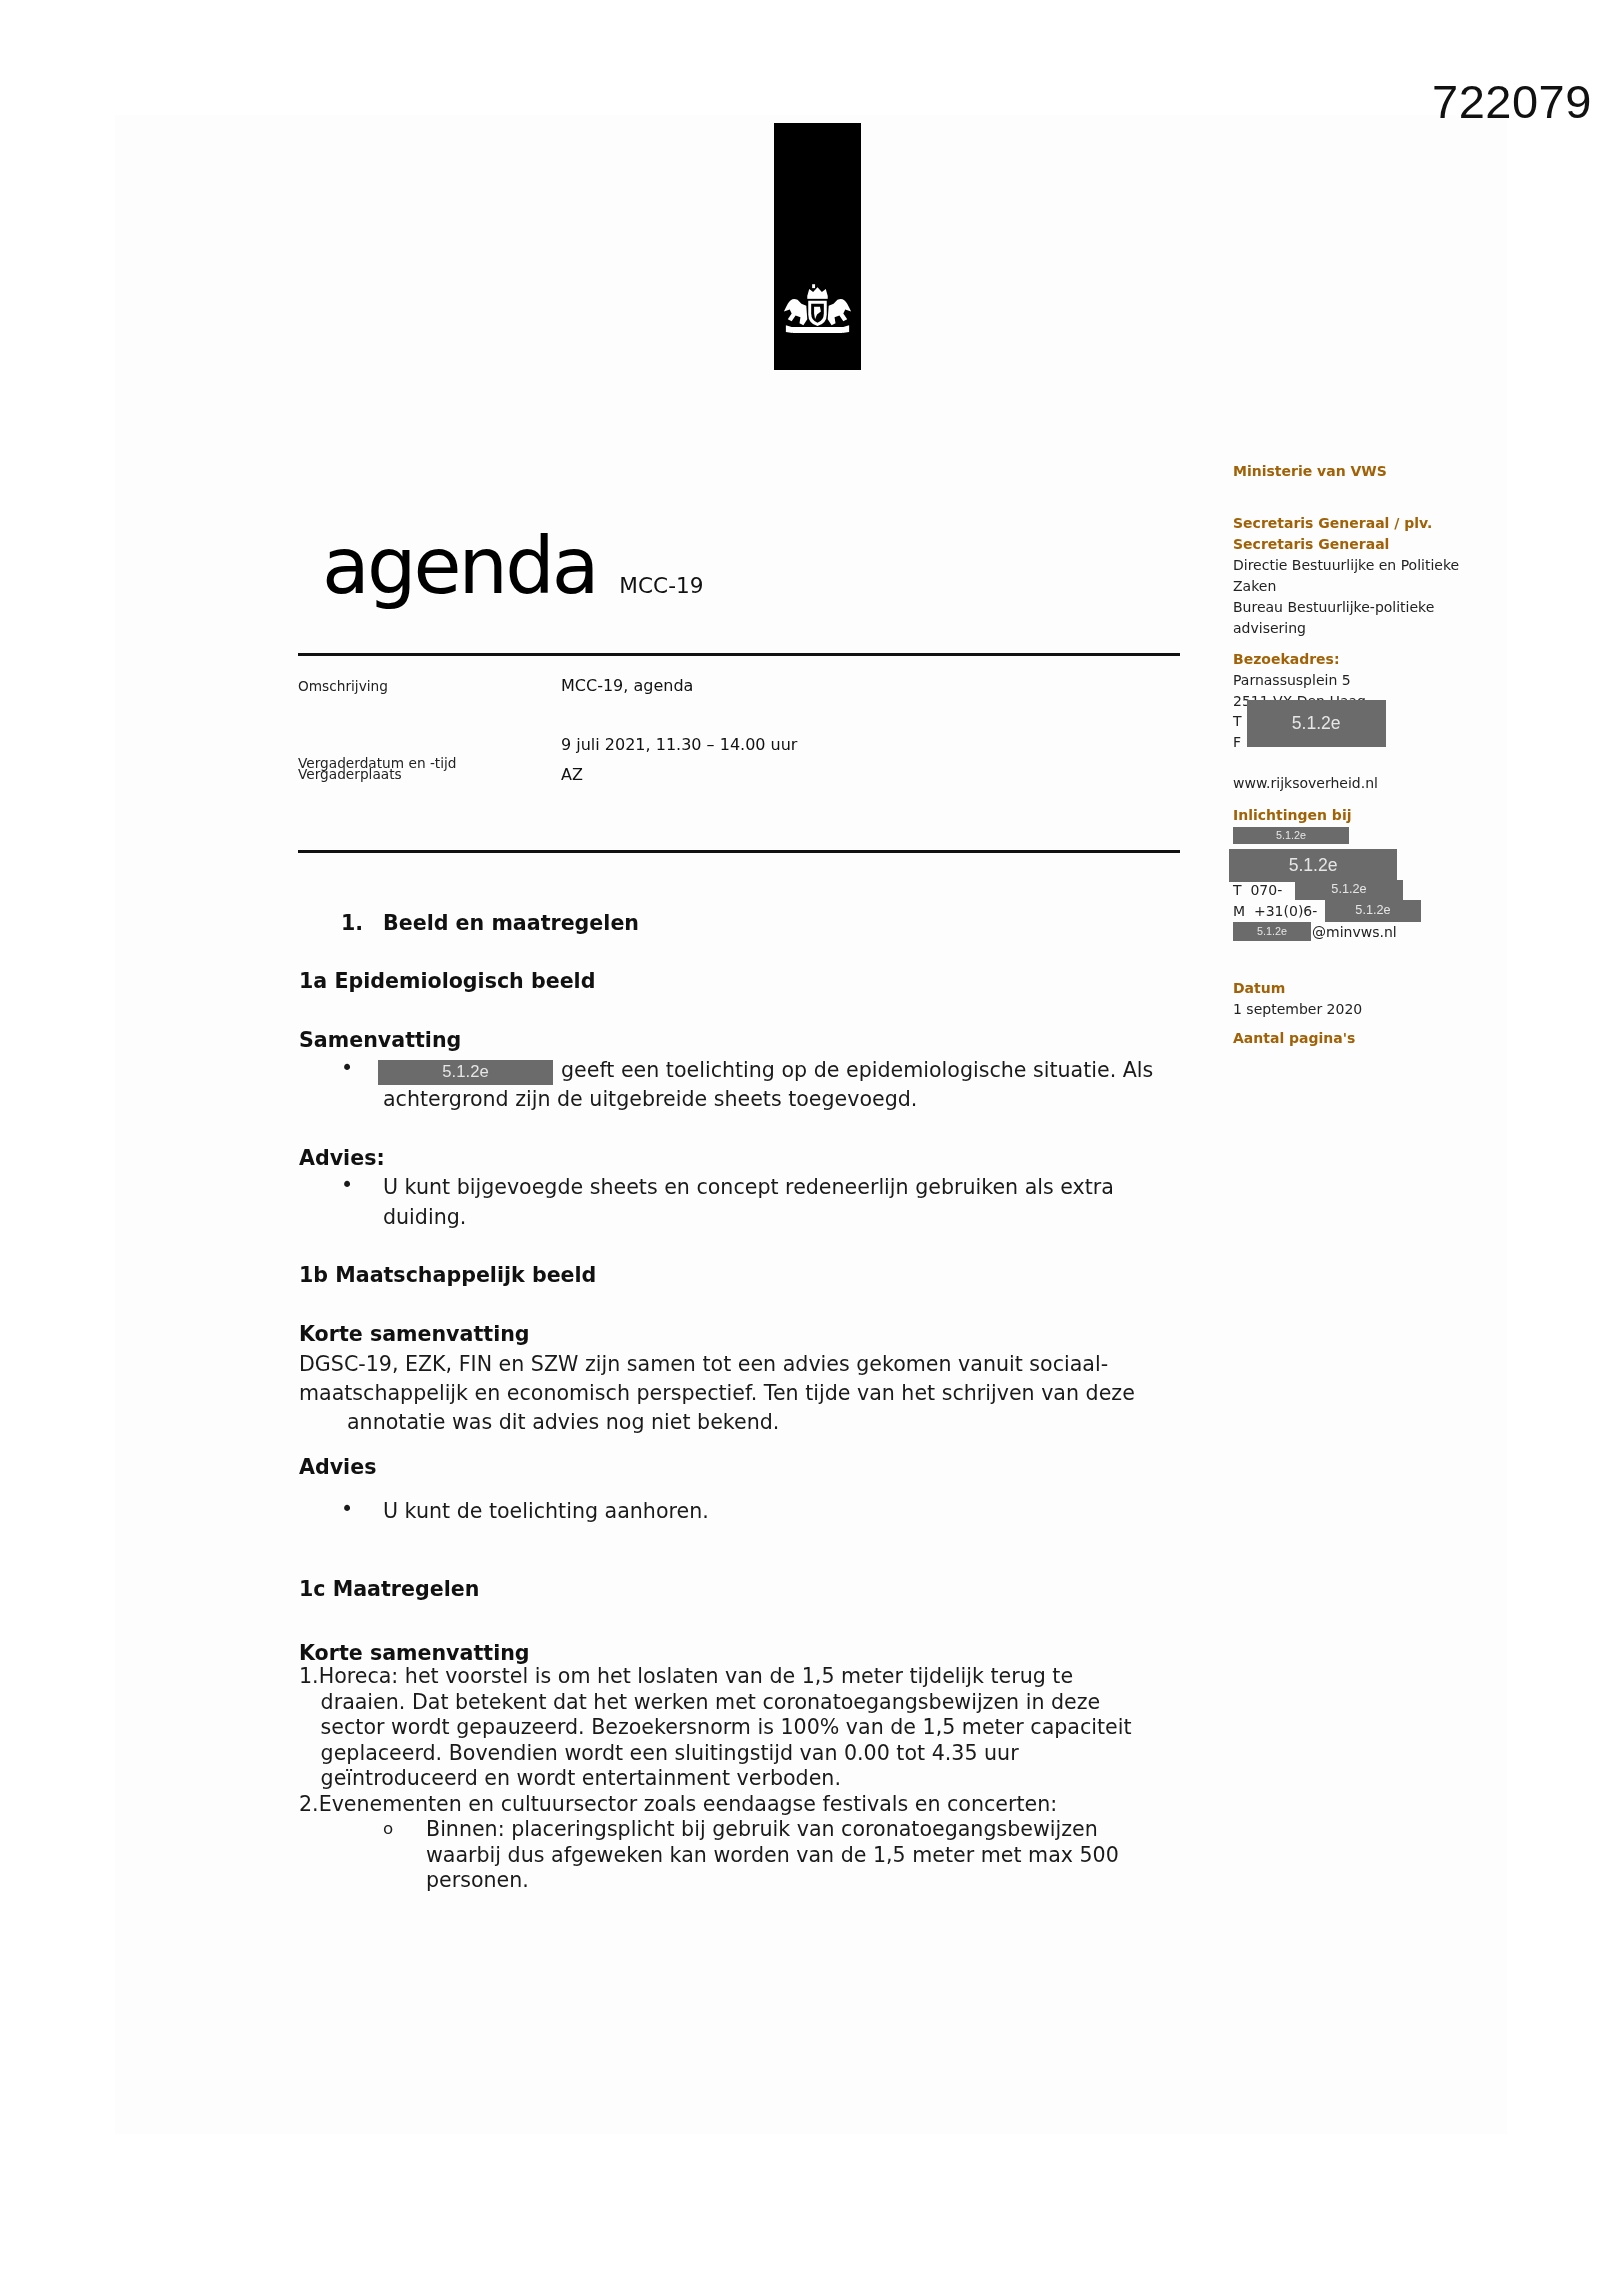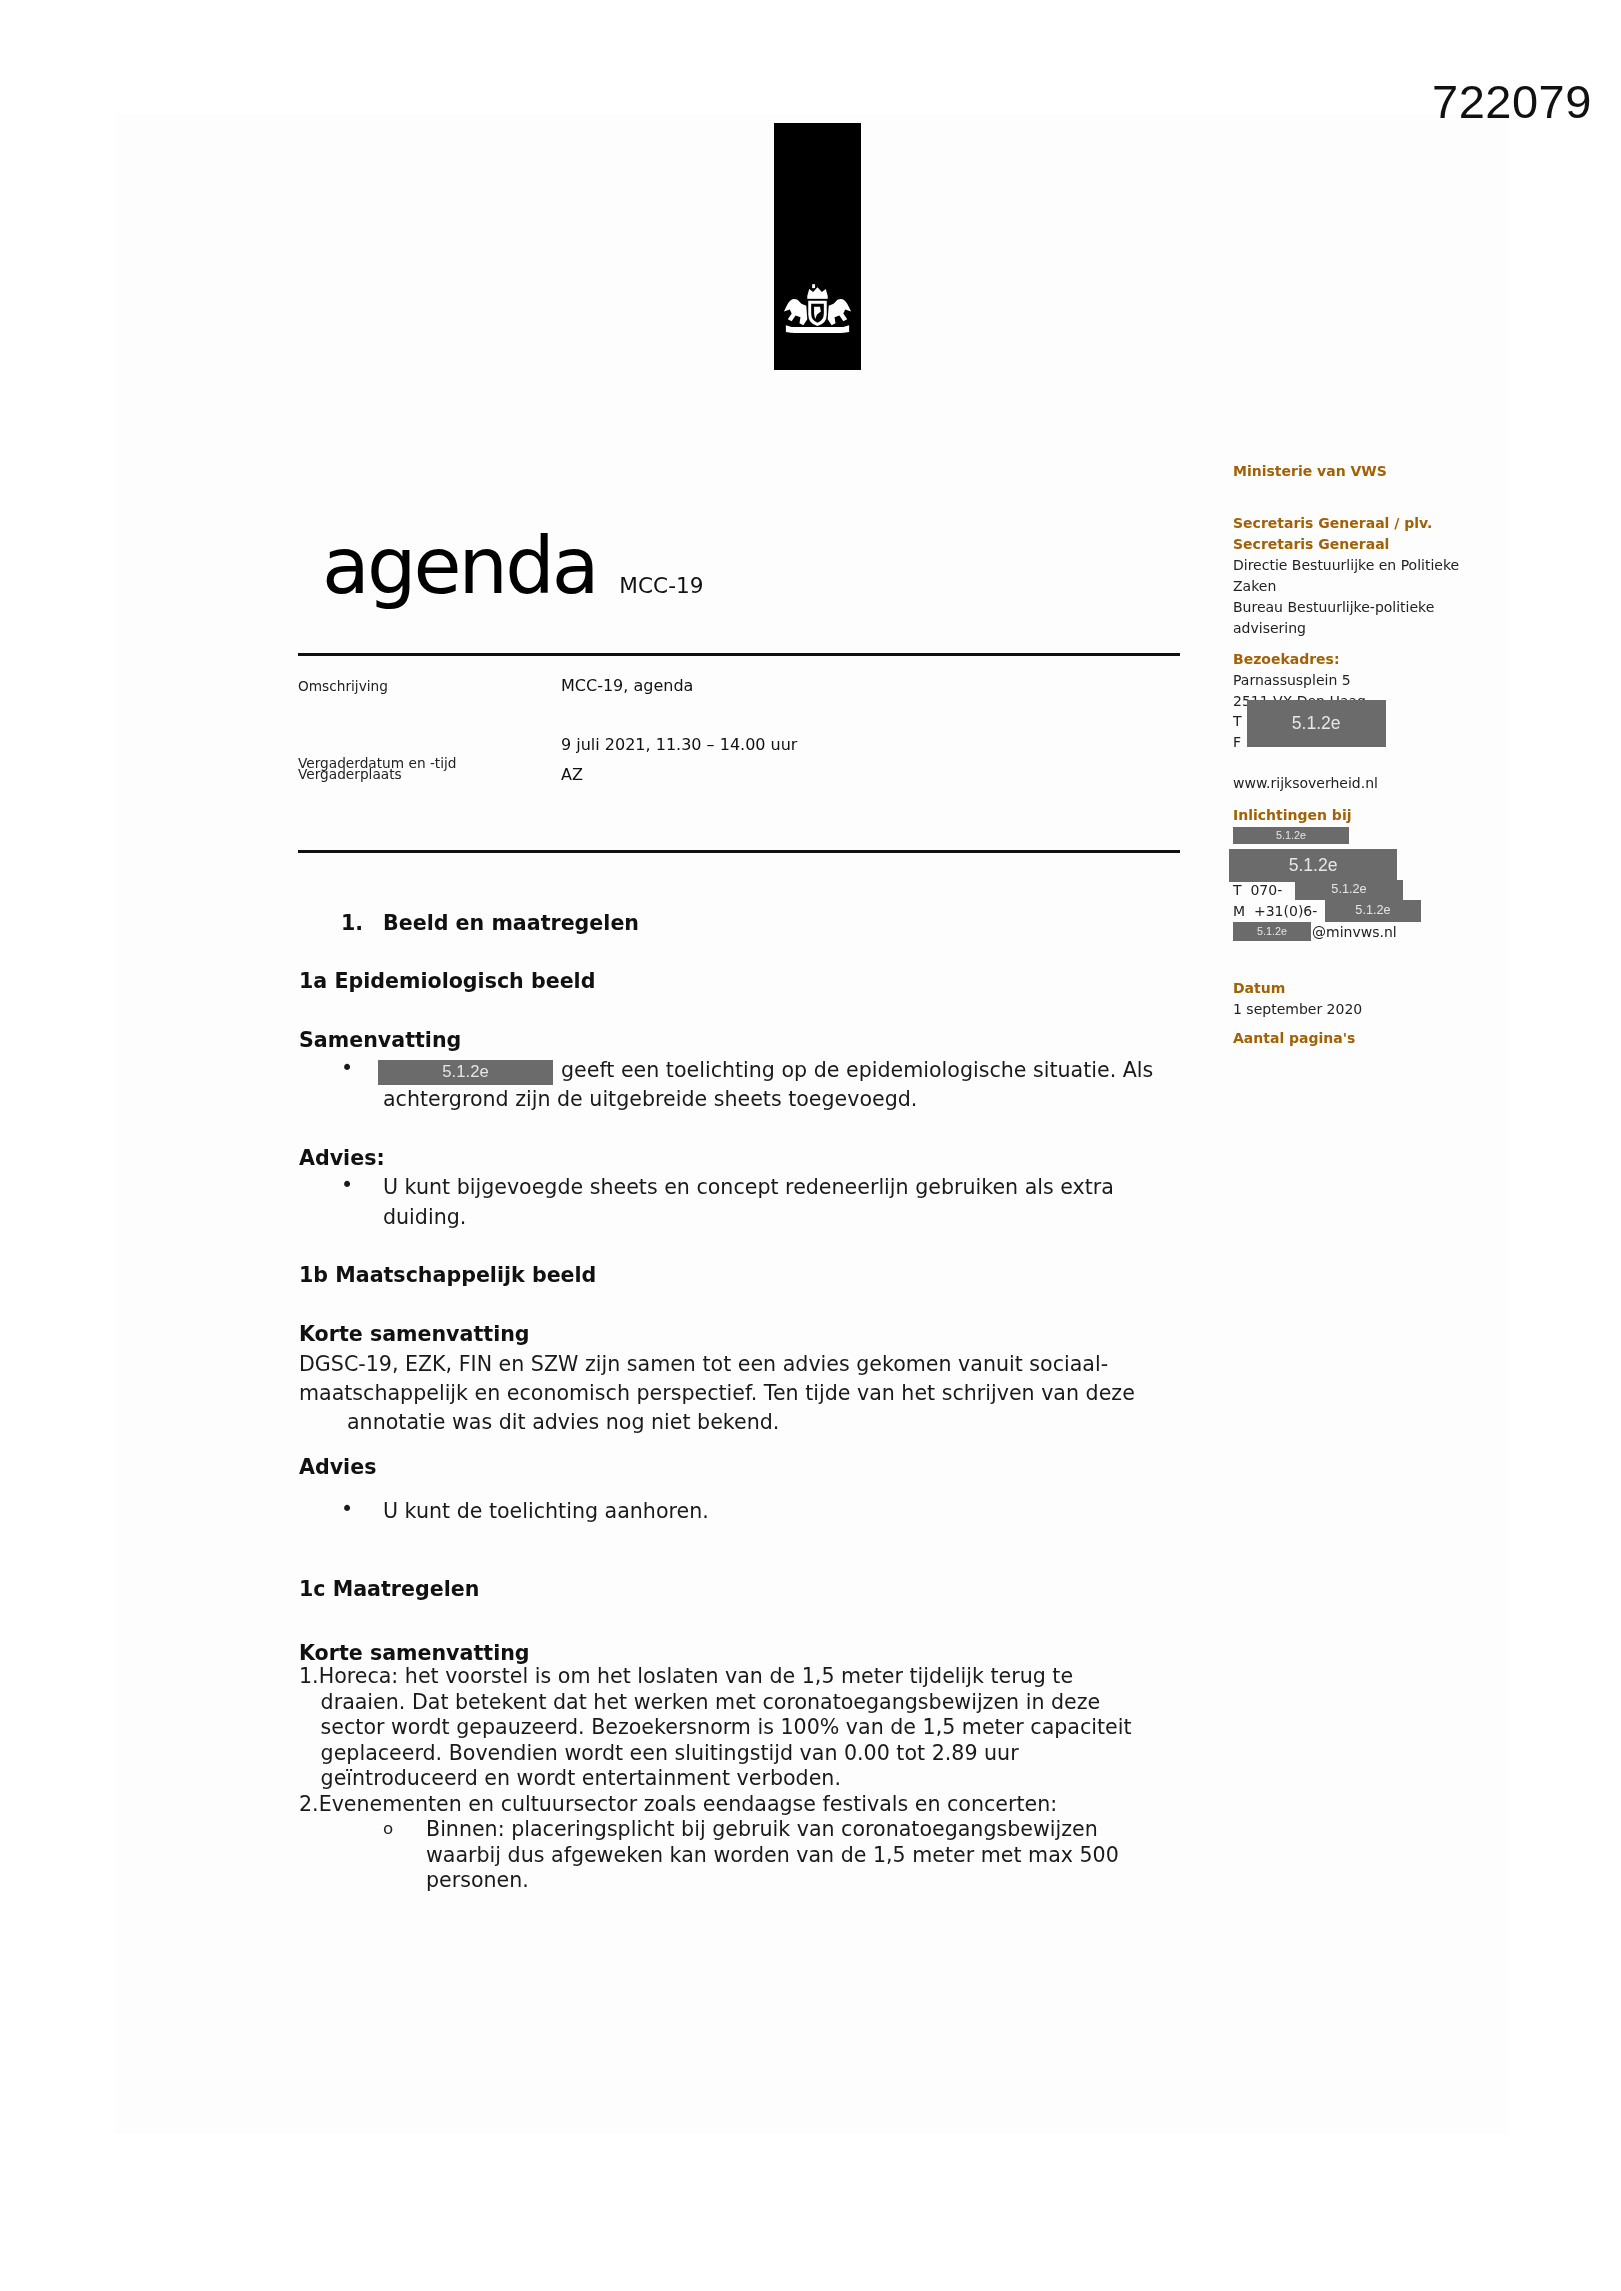--- a/index.html
+++ b/index.html
@@ -156,21 +156,21 @@
   <div class="abs" style="left:0; top:1408px;margin-left:48px;">annotatie was dit advies nog niet bekend.</div>
   <div class="abs h-bold" style="left:0; top:1453px;">Advies</div>
   <div class="bullet" style="left:42px; top:1495px;">•</div>
   <div class="abs" style="left:84px; top:1497px;">U kunt de toelichting aanhoren.</div>
 
   <div class="abs h-bold" style="left:0; top:1575px;">1c Maatregelen</div>
   <div class="abs h-bold" style="left:0; top:1639px;">Korte samenvatting</div>
   <div class="abs" style="left:0; top:1664px; line-height:25.5px;">1.Horeca: het voorstel is om het loslaten van de 1,5 meter tijdelijk terug te</div>
   <div class="abs" style="left:21.6px; top:1690px; line-height:25.5px;">draaien. Dat betekent dat het werken met coronatoegangsbewijzen in deze</div>
   <div class="abs" style="left:21.6px; top:1715px; line-height:25.5px;">sector wordt gepauzeerd. Bezoekersnorm is 100% van de 1,5 meter capaciteit</div>
-  <div class="abs" style="left:21.6px; top:1741px; line-height:25.5px;">geplaceerd. Bovendien wordt een sluitingstijd van 0.00 tot 2.89 uur</div>
+  <div class="abs" style="left:21.6px; top:1741px; line-height:25.5px;">geplaceerd. Bovendien wordt een sluitingstijd van 0.00 tot 4.35 uur</div>
   <div class="abs" style="left:21.6px; top:1766px; line-height:25.5px;">geïntroduceerd en wordt entertainment verboden.</div>
   <div class="abs" style="left:0; top:1792px; line-height:25.5px;">2.Evenementen en cultuursector zoals eendaagse festivals en concerten:</div>
   <div class="abs" style="left:84px; top:1816px; line-height:25.5px; font-size:16.7px;">o</div>
   <div class="abs" style="left:127px; top:1817px; line-height:25.5px;">Binnen: placeringsplicht bij gebruik van coronatoegangsbewijzen</div>
   <div class="abs" style="left:127px; top:1843px; line-height:25.5px;">waarbij dus afgeweken kan worden van de 1,5 meter met max 500</div>
   <div class="abs" style="left:127px; top:1868px; line-height:25.5px;">personen.</div>
 </div>
 
 
 </body></html>

